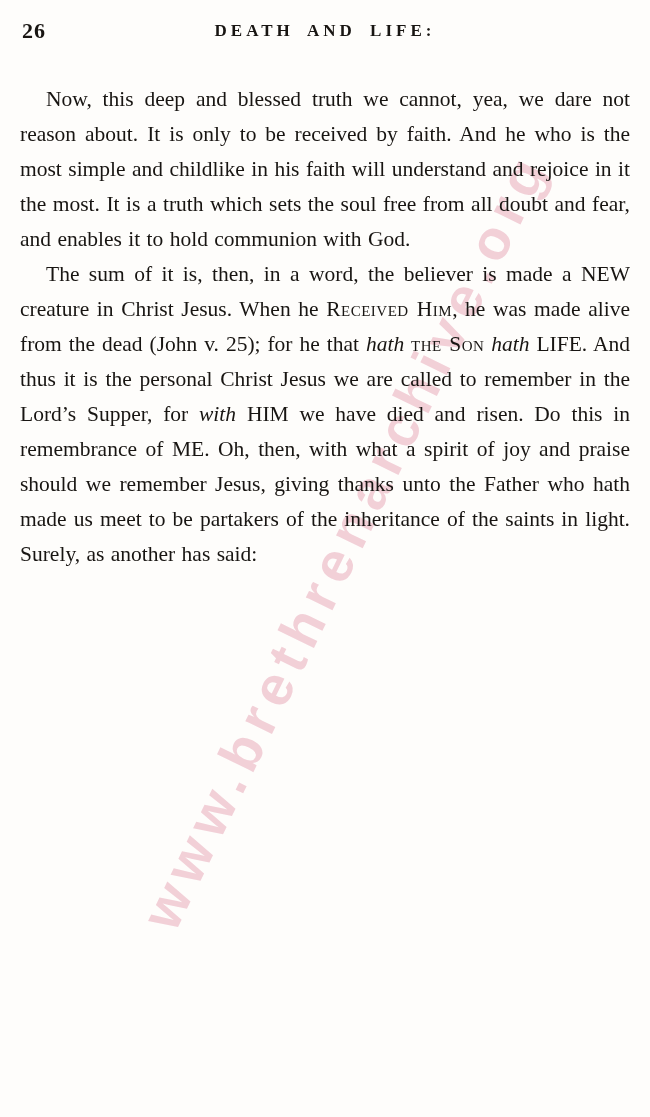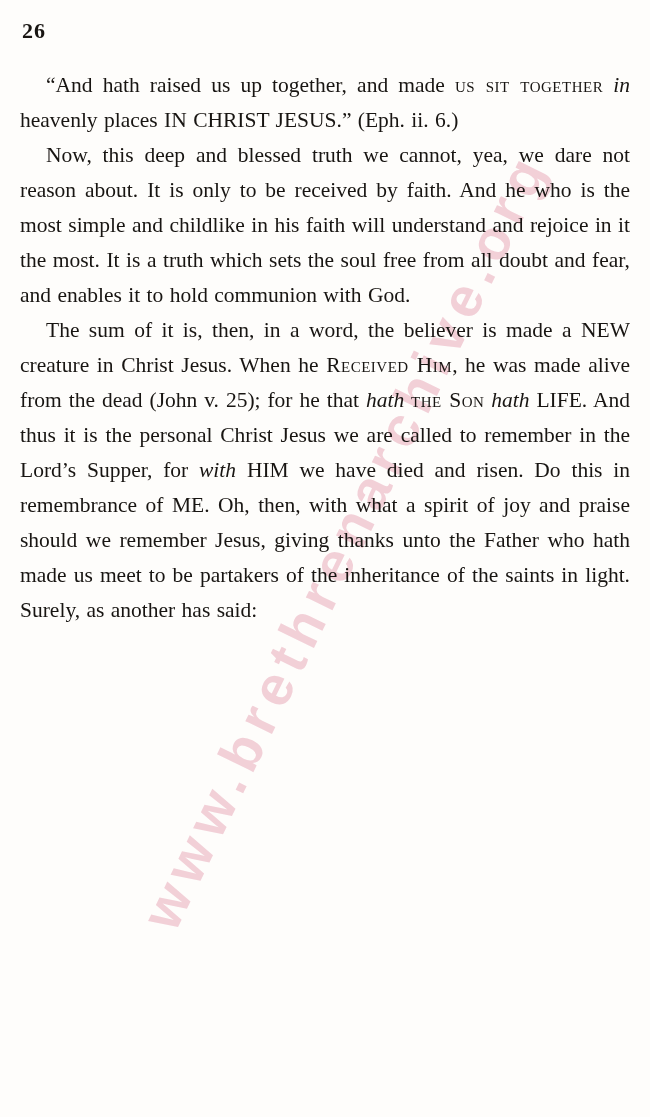--- a/index.html
+++ b/index.html
@@ -15,21 +15,21 @@
     background: #fefdfb;
     color: #181512;
     font-family: "Liberation Serif", "DejaVu Serif", serif;
     overflow: hidden;
     box-sizing: border-box;
     padding: 16px 20px 0 20px;
   }
   .header {
     position: relative;
     height: 34px;
-    margin-bottom: 18px;
+    margin-bottom: 32px;
   }
   .page-number {
     position: absolute;
     left: 2px;
     top: 2px;
     font-size: 22px;
     font-weight: bold;
     letter-spacing: 1px;
   }
   .running-title {
@@ -83,21 +83,21 @@
 </style>
 </head>
 <body>
 
 <div class="page">
 
   <div class="watermark">www.brethrenarchive.org</div>
 
   <div class="header">
     <span class="page-number">26</span>
+    <span class="running-title">DEATH AND LIFE:</span>
   </div>
 
   <div class="page-text">
-      <p class="para"><span class="seg-n">“And hath raised us up together, and made </span><span class="seg-sc">us sit together</span><span class="seg-n"> </span><span class="seg-i">in</span><span class="seg-n"> heavenly places IN CHRIST JESUS.” (Eph. ii. 6.)</span></p>
       <p class="para"><span class="seg-n">Now, this deep and blessed truth we cannot, yea, we dare not reason about. It is only to be received by faith. And he who is the most simple and childlike in his faith will understand and rejoice in it the most. It is a truth which sets the soul free from all doubt and fear, and enables it to hold communion with God.</span></p>
       <p class="para"><span class="seg-n">The sum of it is, then, in a word, the believer is made a NEW creature in Christ Jesus. When he </span><span class="seg-sc">Received Him</span><span class="seg-n">, he was made alive from the dead (John v. 25); for he that </span><span class="seg-i">hath</span><span class="seg-n"> </span><span class="seg-sc">the Son</span><span class="seg-n"> </span><span class="seg-i">hath</span><span class="seg-n"> LIFE. And thus it is the personal Christ Jesus we are called to remember in the Lord’s Supper, for </span><span class="seg-i">with</span><span class="seg-n"> HIM we have died and risen. Do this in remembrance of ME. Oh, then, with what a spirit of joy and praise should we remember Jesus, giving thanks unto the Father who hath made us meet to be partakers of the inheritance of the saints in light. Surely, as another has said:</span></p>
     </div>
 
 </div>
 
 </body></html>

